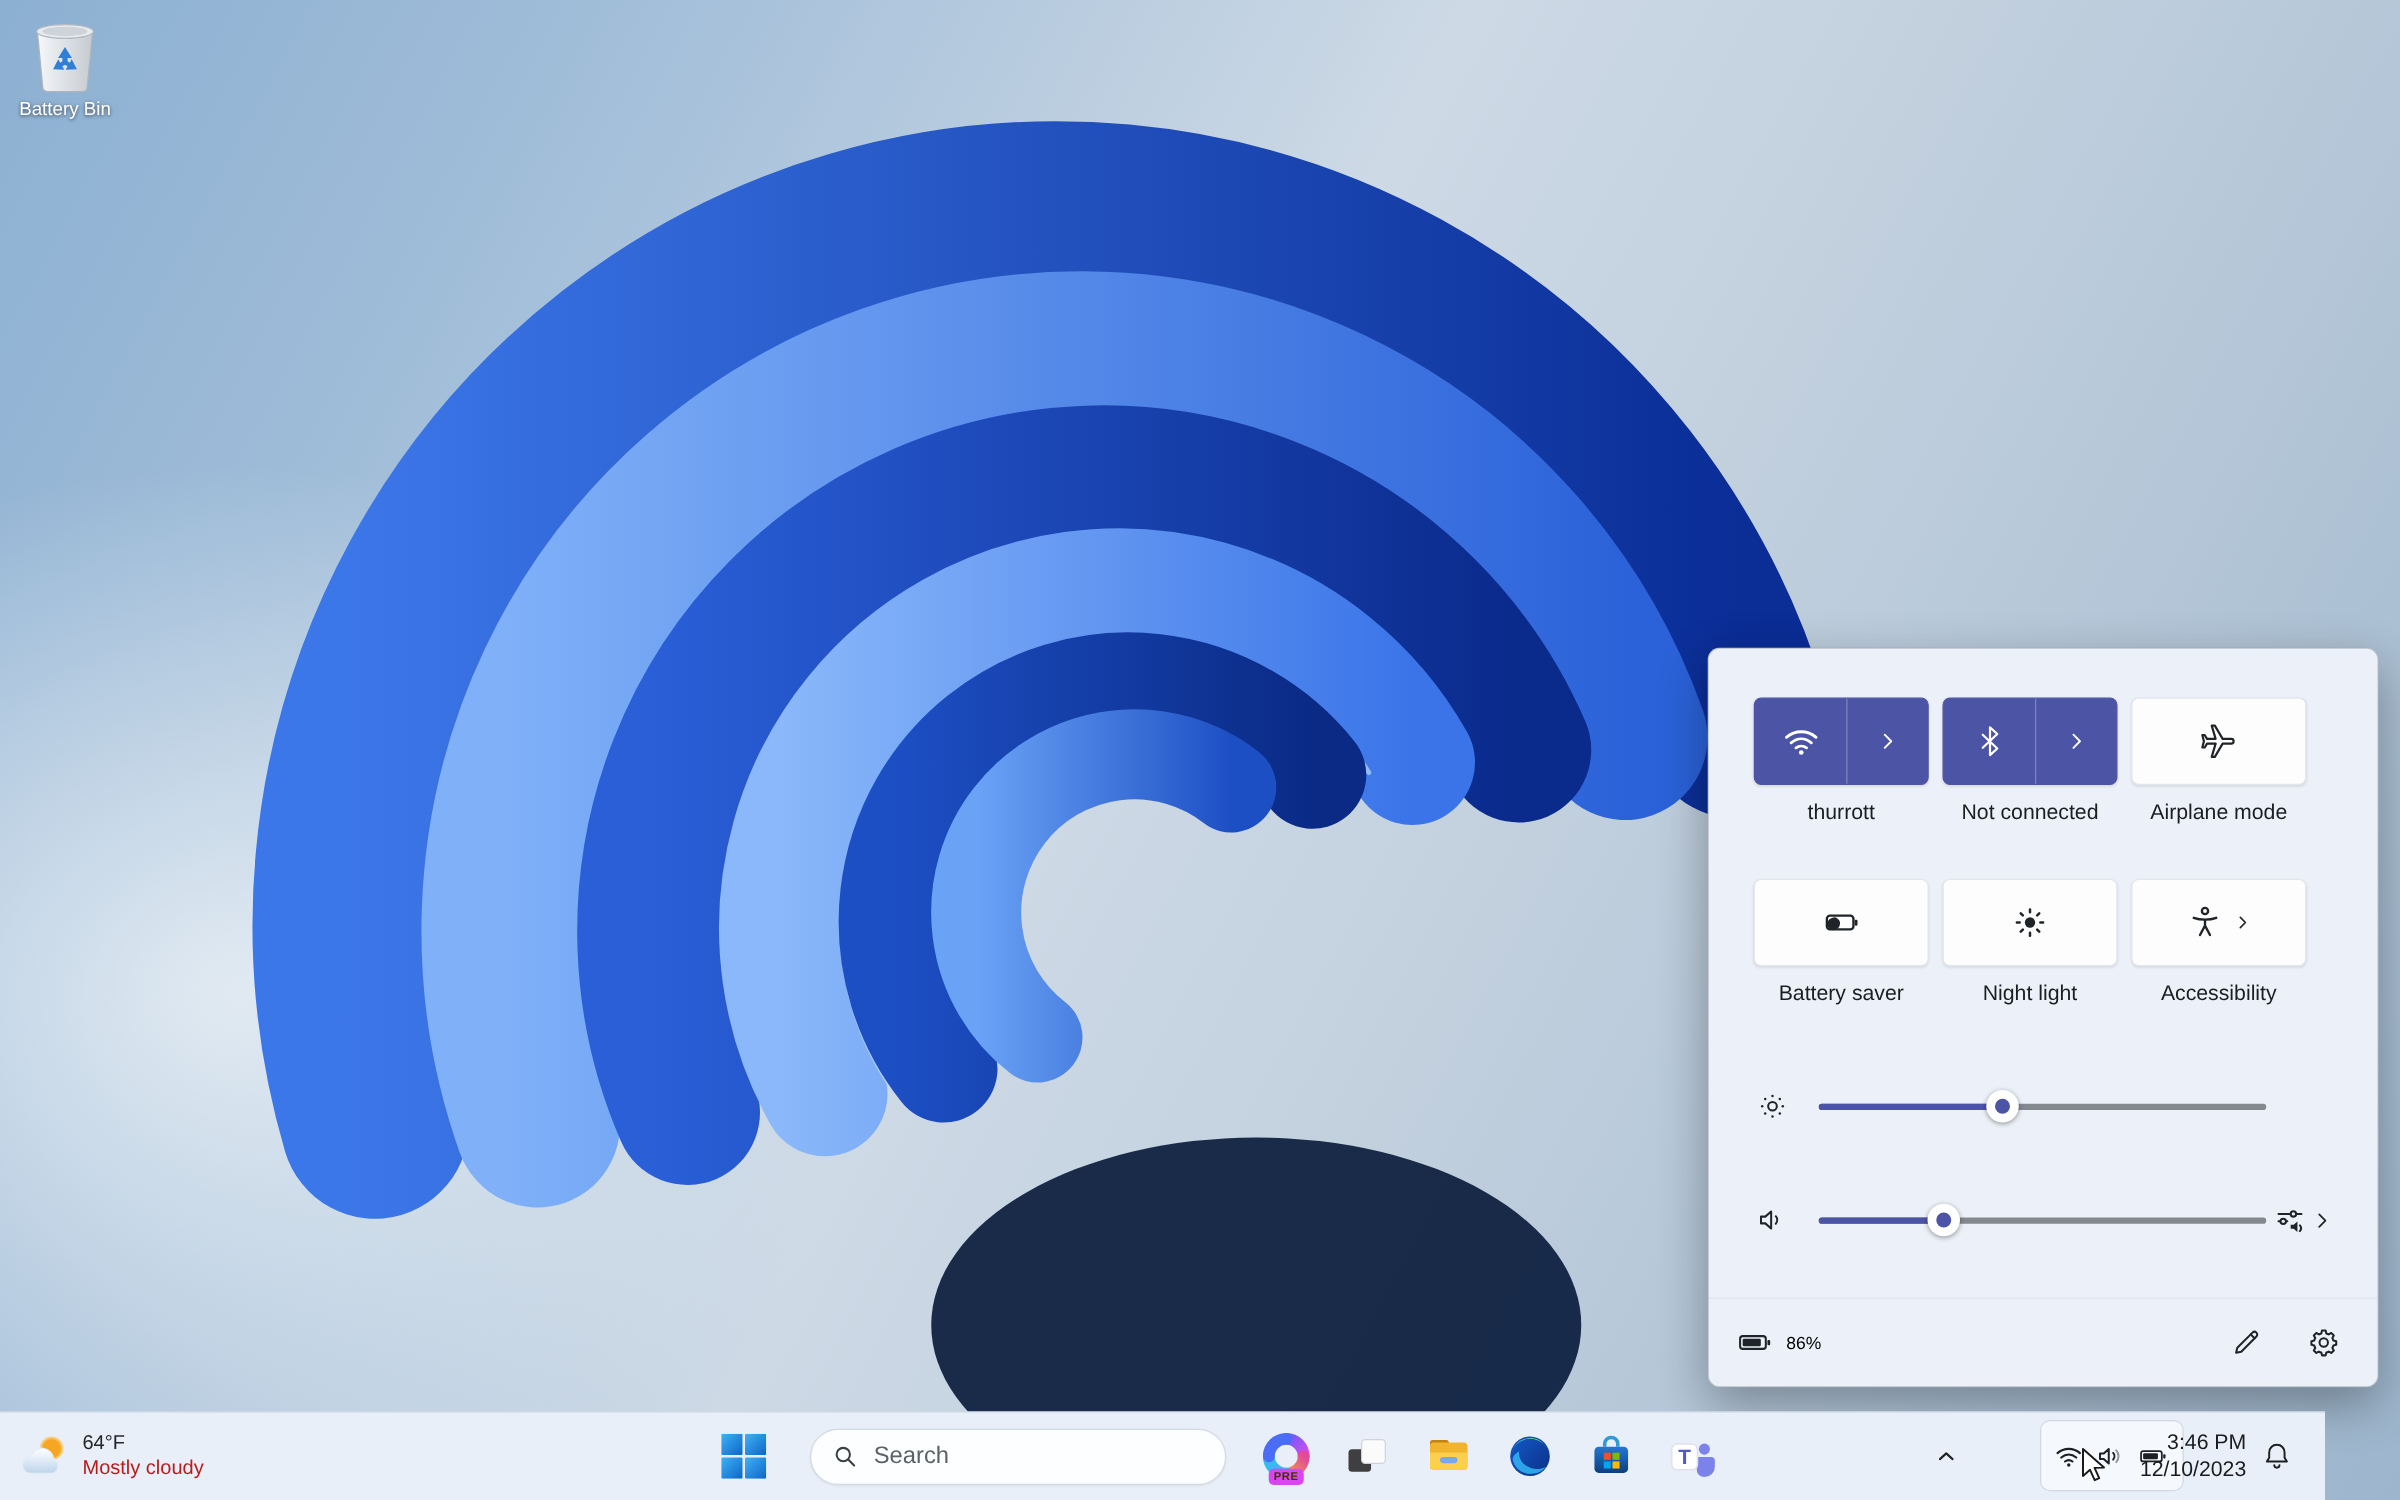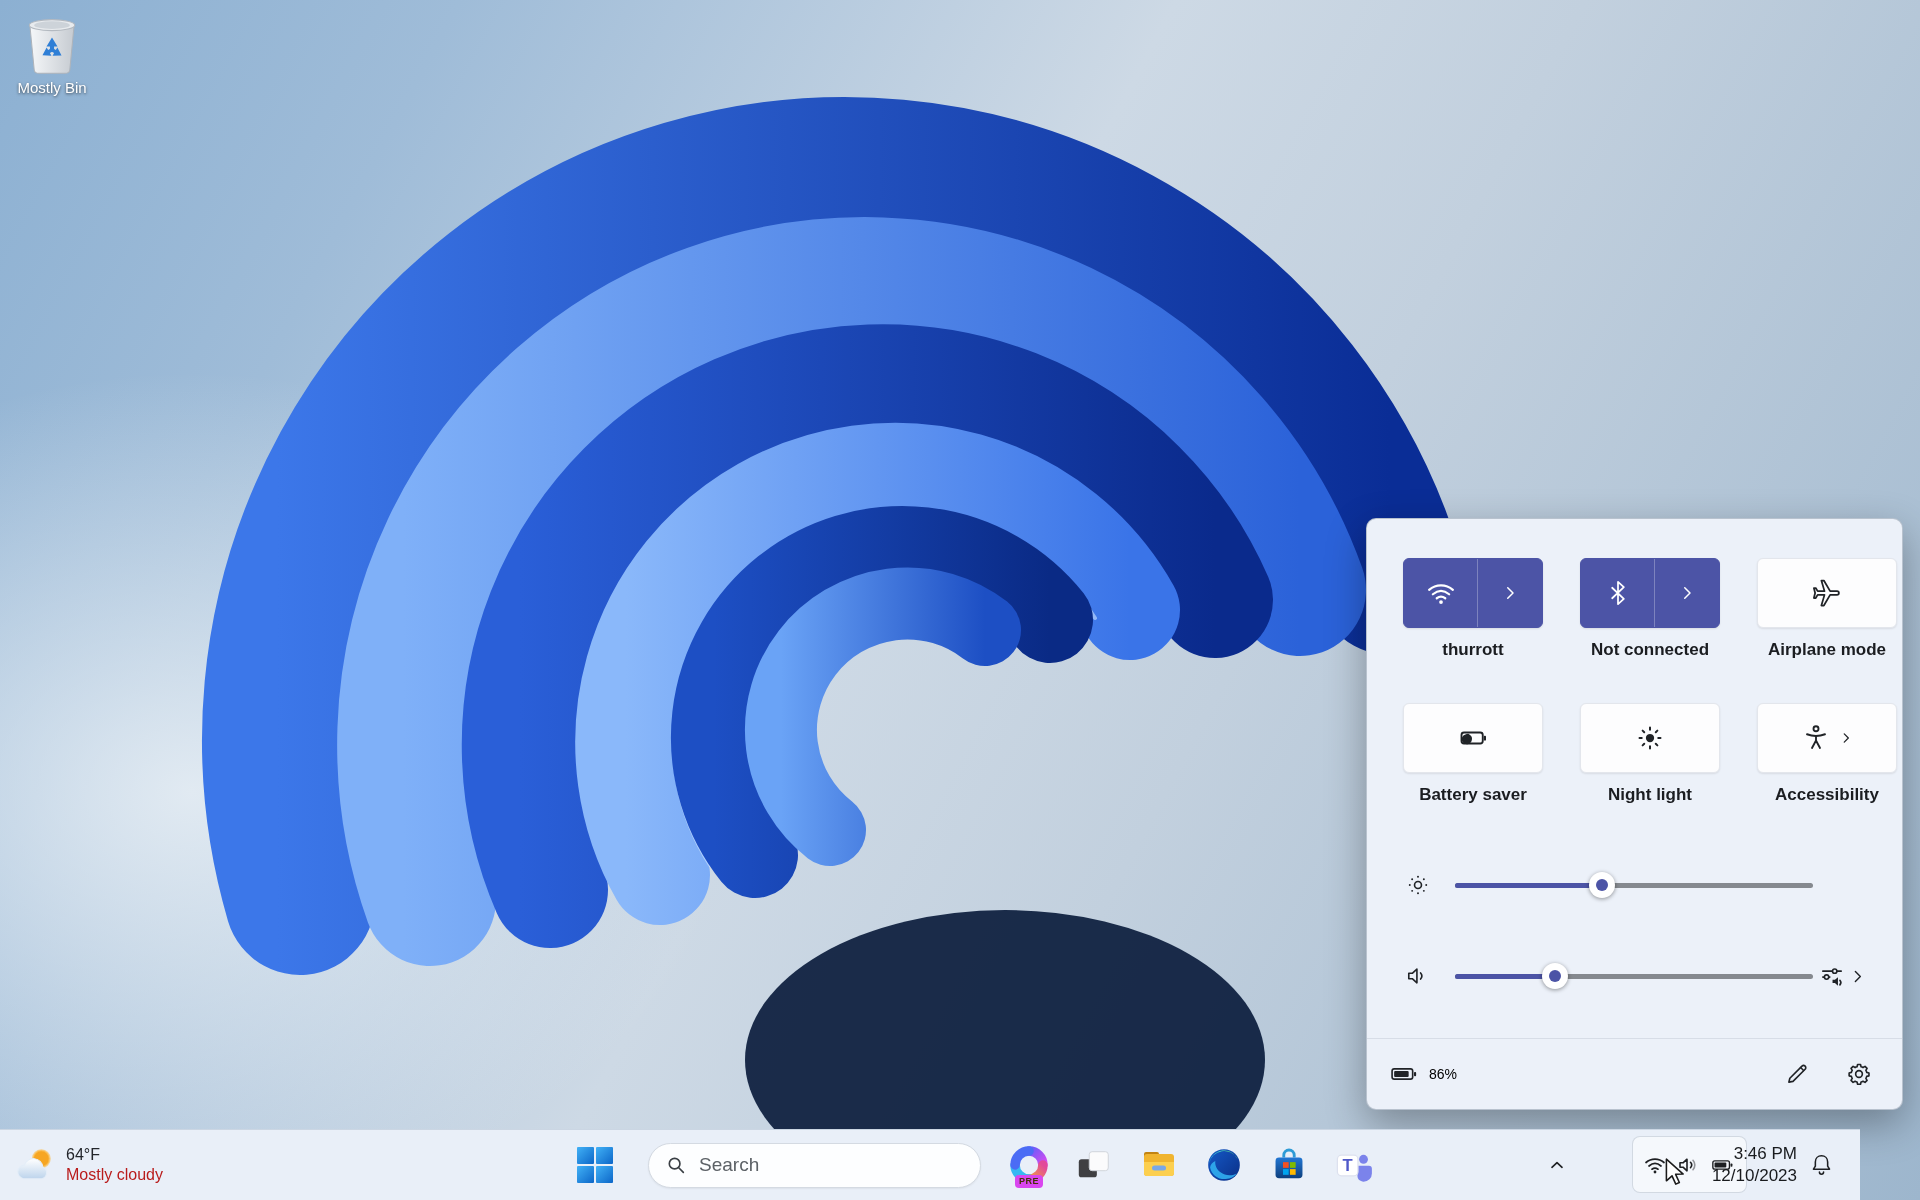--- a/index.html
+++ b/index.html
@@ -11,21 +11,21 @@
   .wallpaper{position:absolute;left:100px;top:20px;width:1360px;height:1160px;}
 
   
   .desktop-icon{position:absolute;left:8px;top:10px;width:88px;display:flex;flex-direction:column;align-items:center;cursor:default;}
   .desktop-icon .dlabel{margin-top:3px;font-size:15px;color:#fff;text-shadow:0 1px 3px rgba(0,0,0,.65);}
 
   
   .qs-panel{position:absolute;left:1366px;top:518px;width:537px;height:592px;border-radius:10px;
     background:#ecf1f9;border:1px solid rgba(90,105,125,.35);box-sizing:border-box;
     box-shadow:0 14px 40px rgba(0,0,0,.32);}
-  .qs-row{position:absolute;left:36px;right:36px;display:flex;gap:37px;font-weight:bold;}
+  .qs-row{position:absolute;left:36px;right:36px;display:flex;gap:11px;}
   .qs-row1{top:39px}.qs-row2{top:184px}
   .qs-cell{width:140px;display:flex;flex-direction:column;align-items:center;}
   .qs-btn{width:140px;height:70px;border-radius:6px;background:#fdfdfe;border:1px solid #e3e6ec;
     box-sizing:border-box;display:flex;align-items:center;justify-content:center;gap:8px;
     box-shadow:0 1px 2px rgba(0,0,0,.09);cursor:pointer;}
   .qs-btn.active{background:#4c54a6;border-color:#4c54a6;}
   .qs-btn.split{padding:0;gap:0;}
   .qs-btn.split .half{flex:0 0 73px;height:100%;display:flex;align-items:center;justify-content:center;}
   .qs-btn.split .half.chev{flex:1;}
   .qs-btn.split .vdiv{width:1px;height:100%;background:rgba(255,255,255,.28);}
@@ -140,21 +140,21 @@
             </g>
           <g transform="rotate(120 48 58)">
               <path d="M48 42 l7 11 h-4.5 v6 h-5 v-6 h-4.5 Z"></path>
             </g>
           <g transform="rotate(240 48 58)">
               <path d="M48 42 l7 11 h-4.5 v6 h-5 v-6 h-4.5 Z"></path>
             </g>
         </g>
       </svg>
     </span>
-    <span class="dlabel">Mostly Bin</span>
+    <span class="dlabel">Battery Bin</span>
   </div>
 
   <section class="qs-panel">
 
     <div class="qs-row qs-row1">
       <div class="qs-cell">
         <div class="qs-btn split active">
           <span class="half">
             <svg width="30" height="30" viewBox="0 0 24 24" fill="none" stroke="#fff" stroke-width="1.8" stroke-linecap="round">
               <path d="M2.5 9.5 C8 4.7 16 4.7 21.5 9.5"></path>

